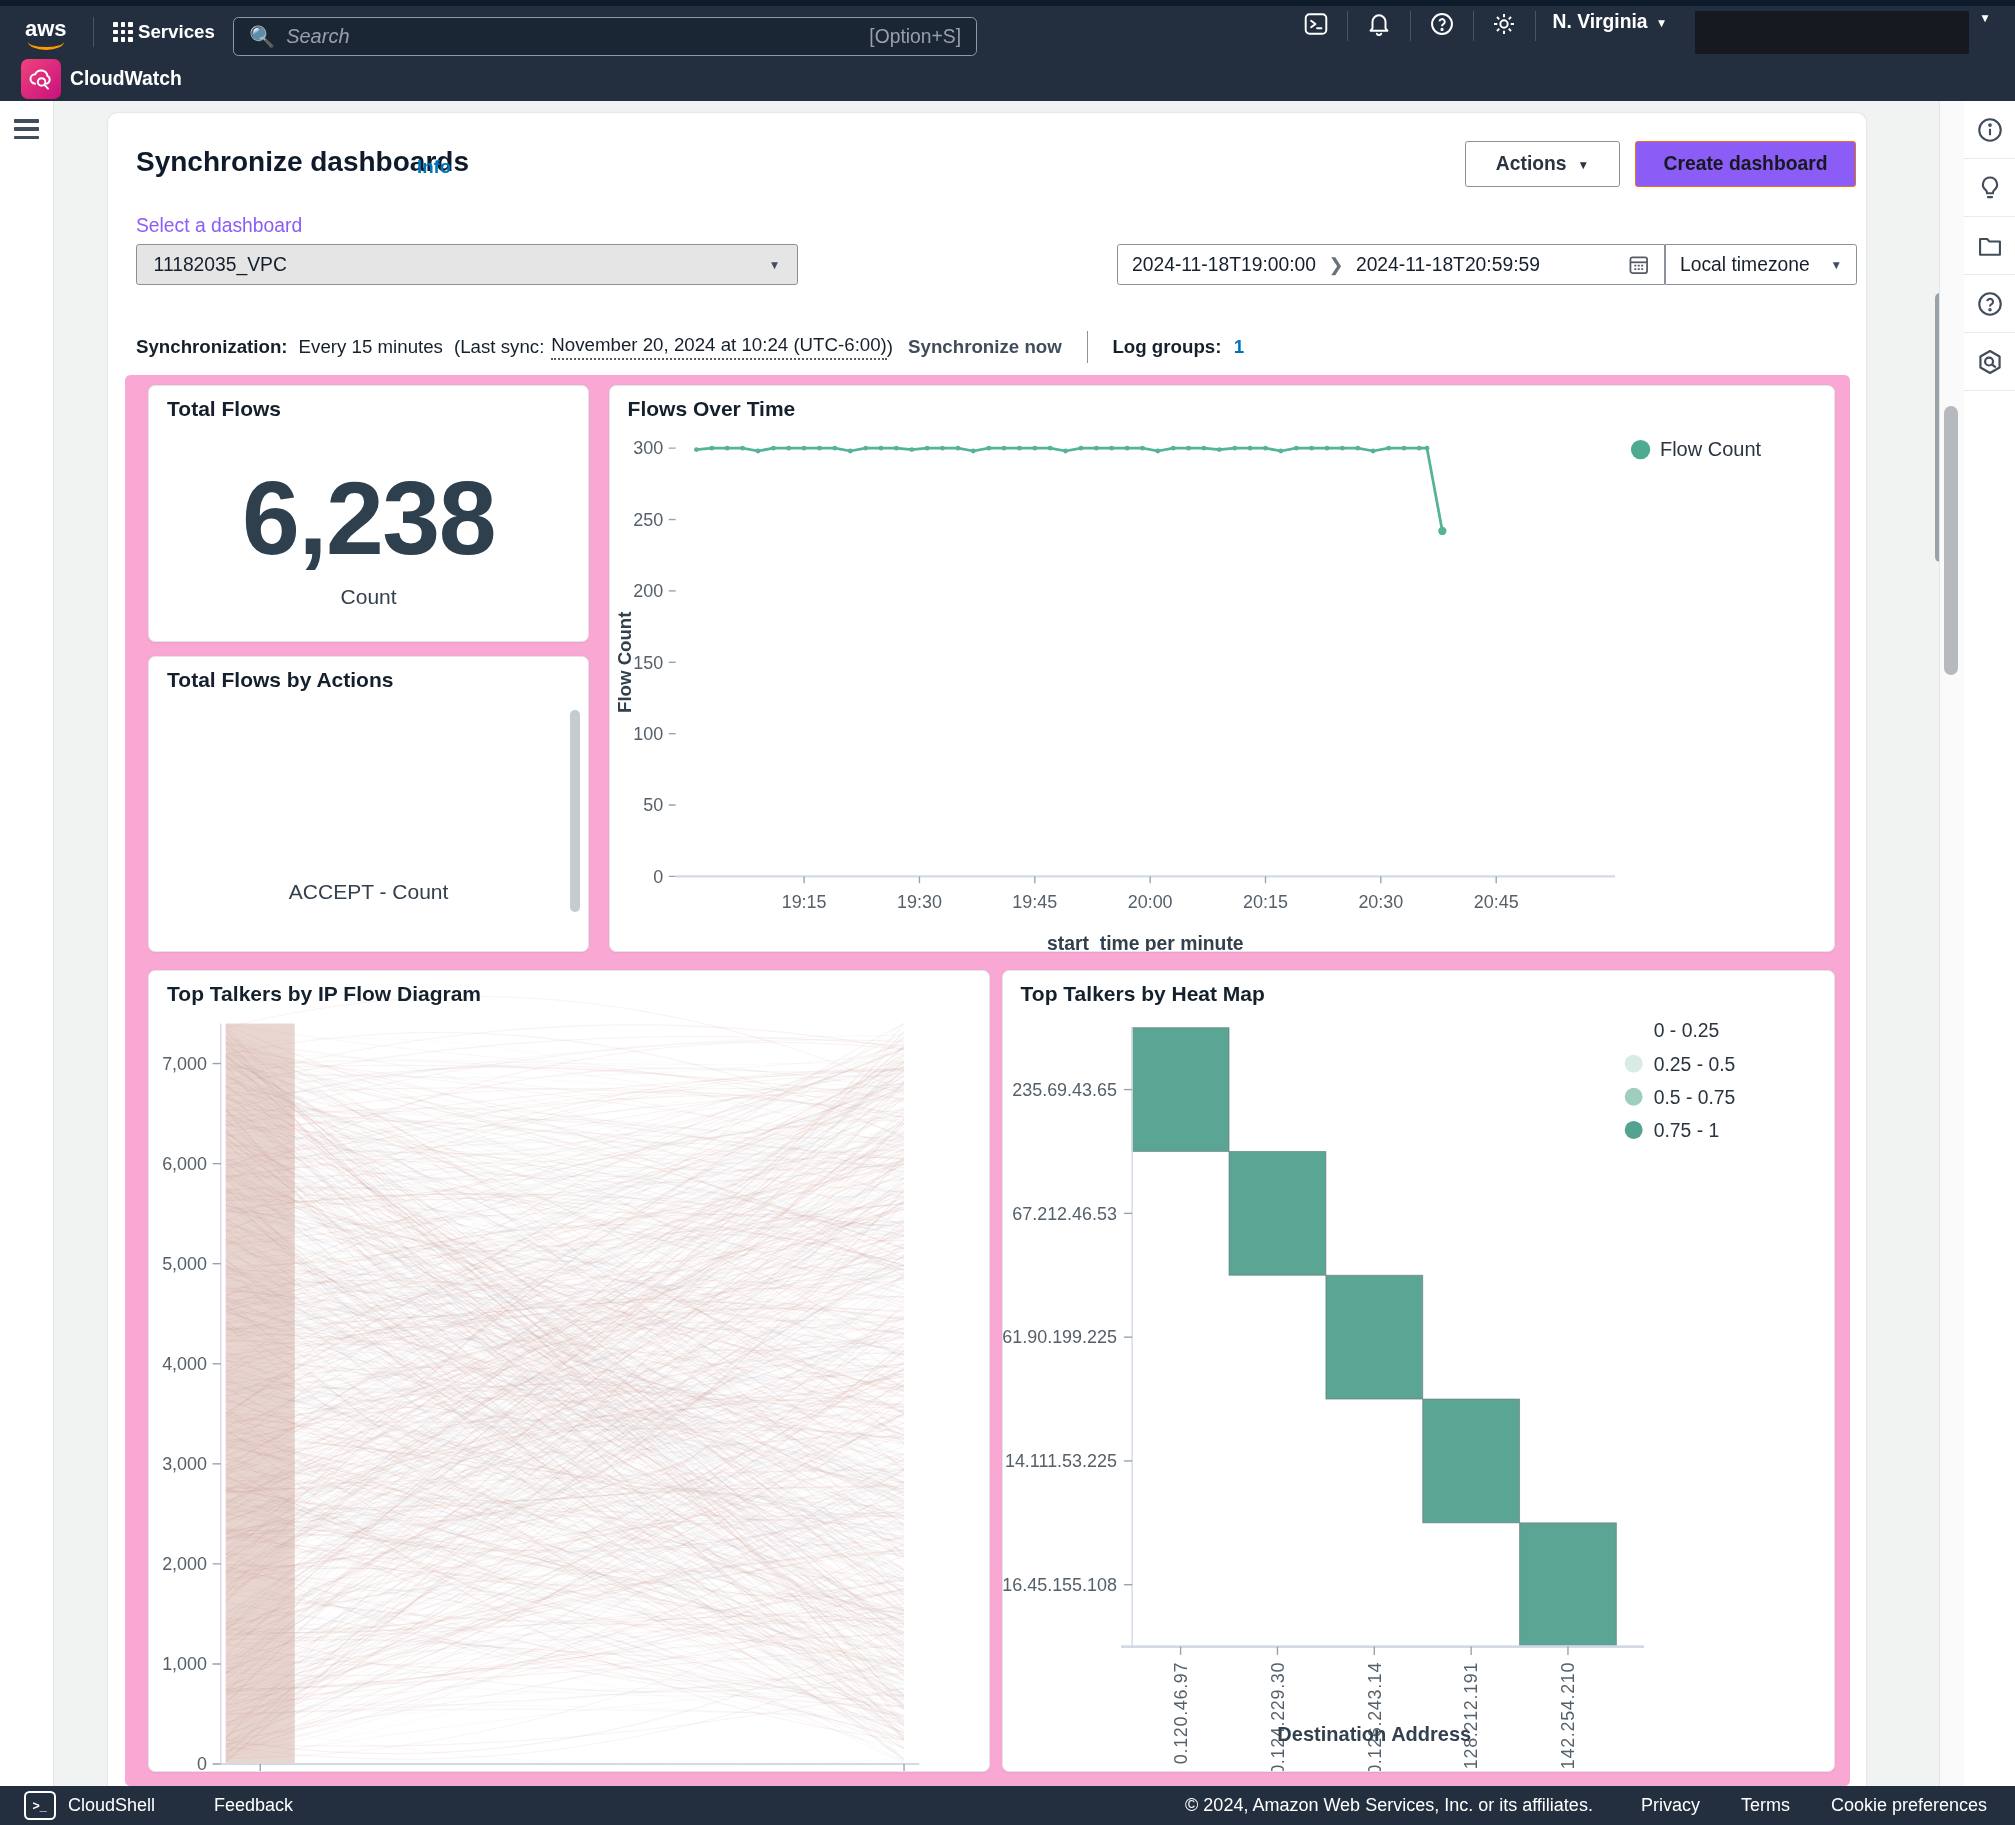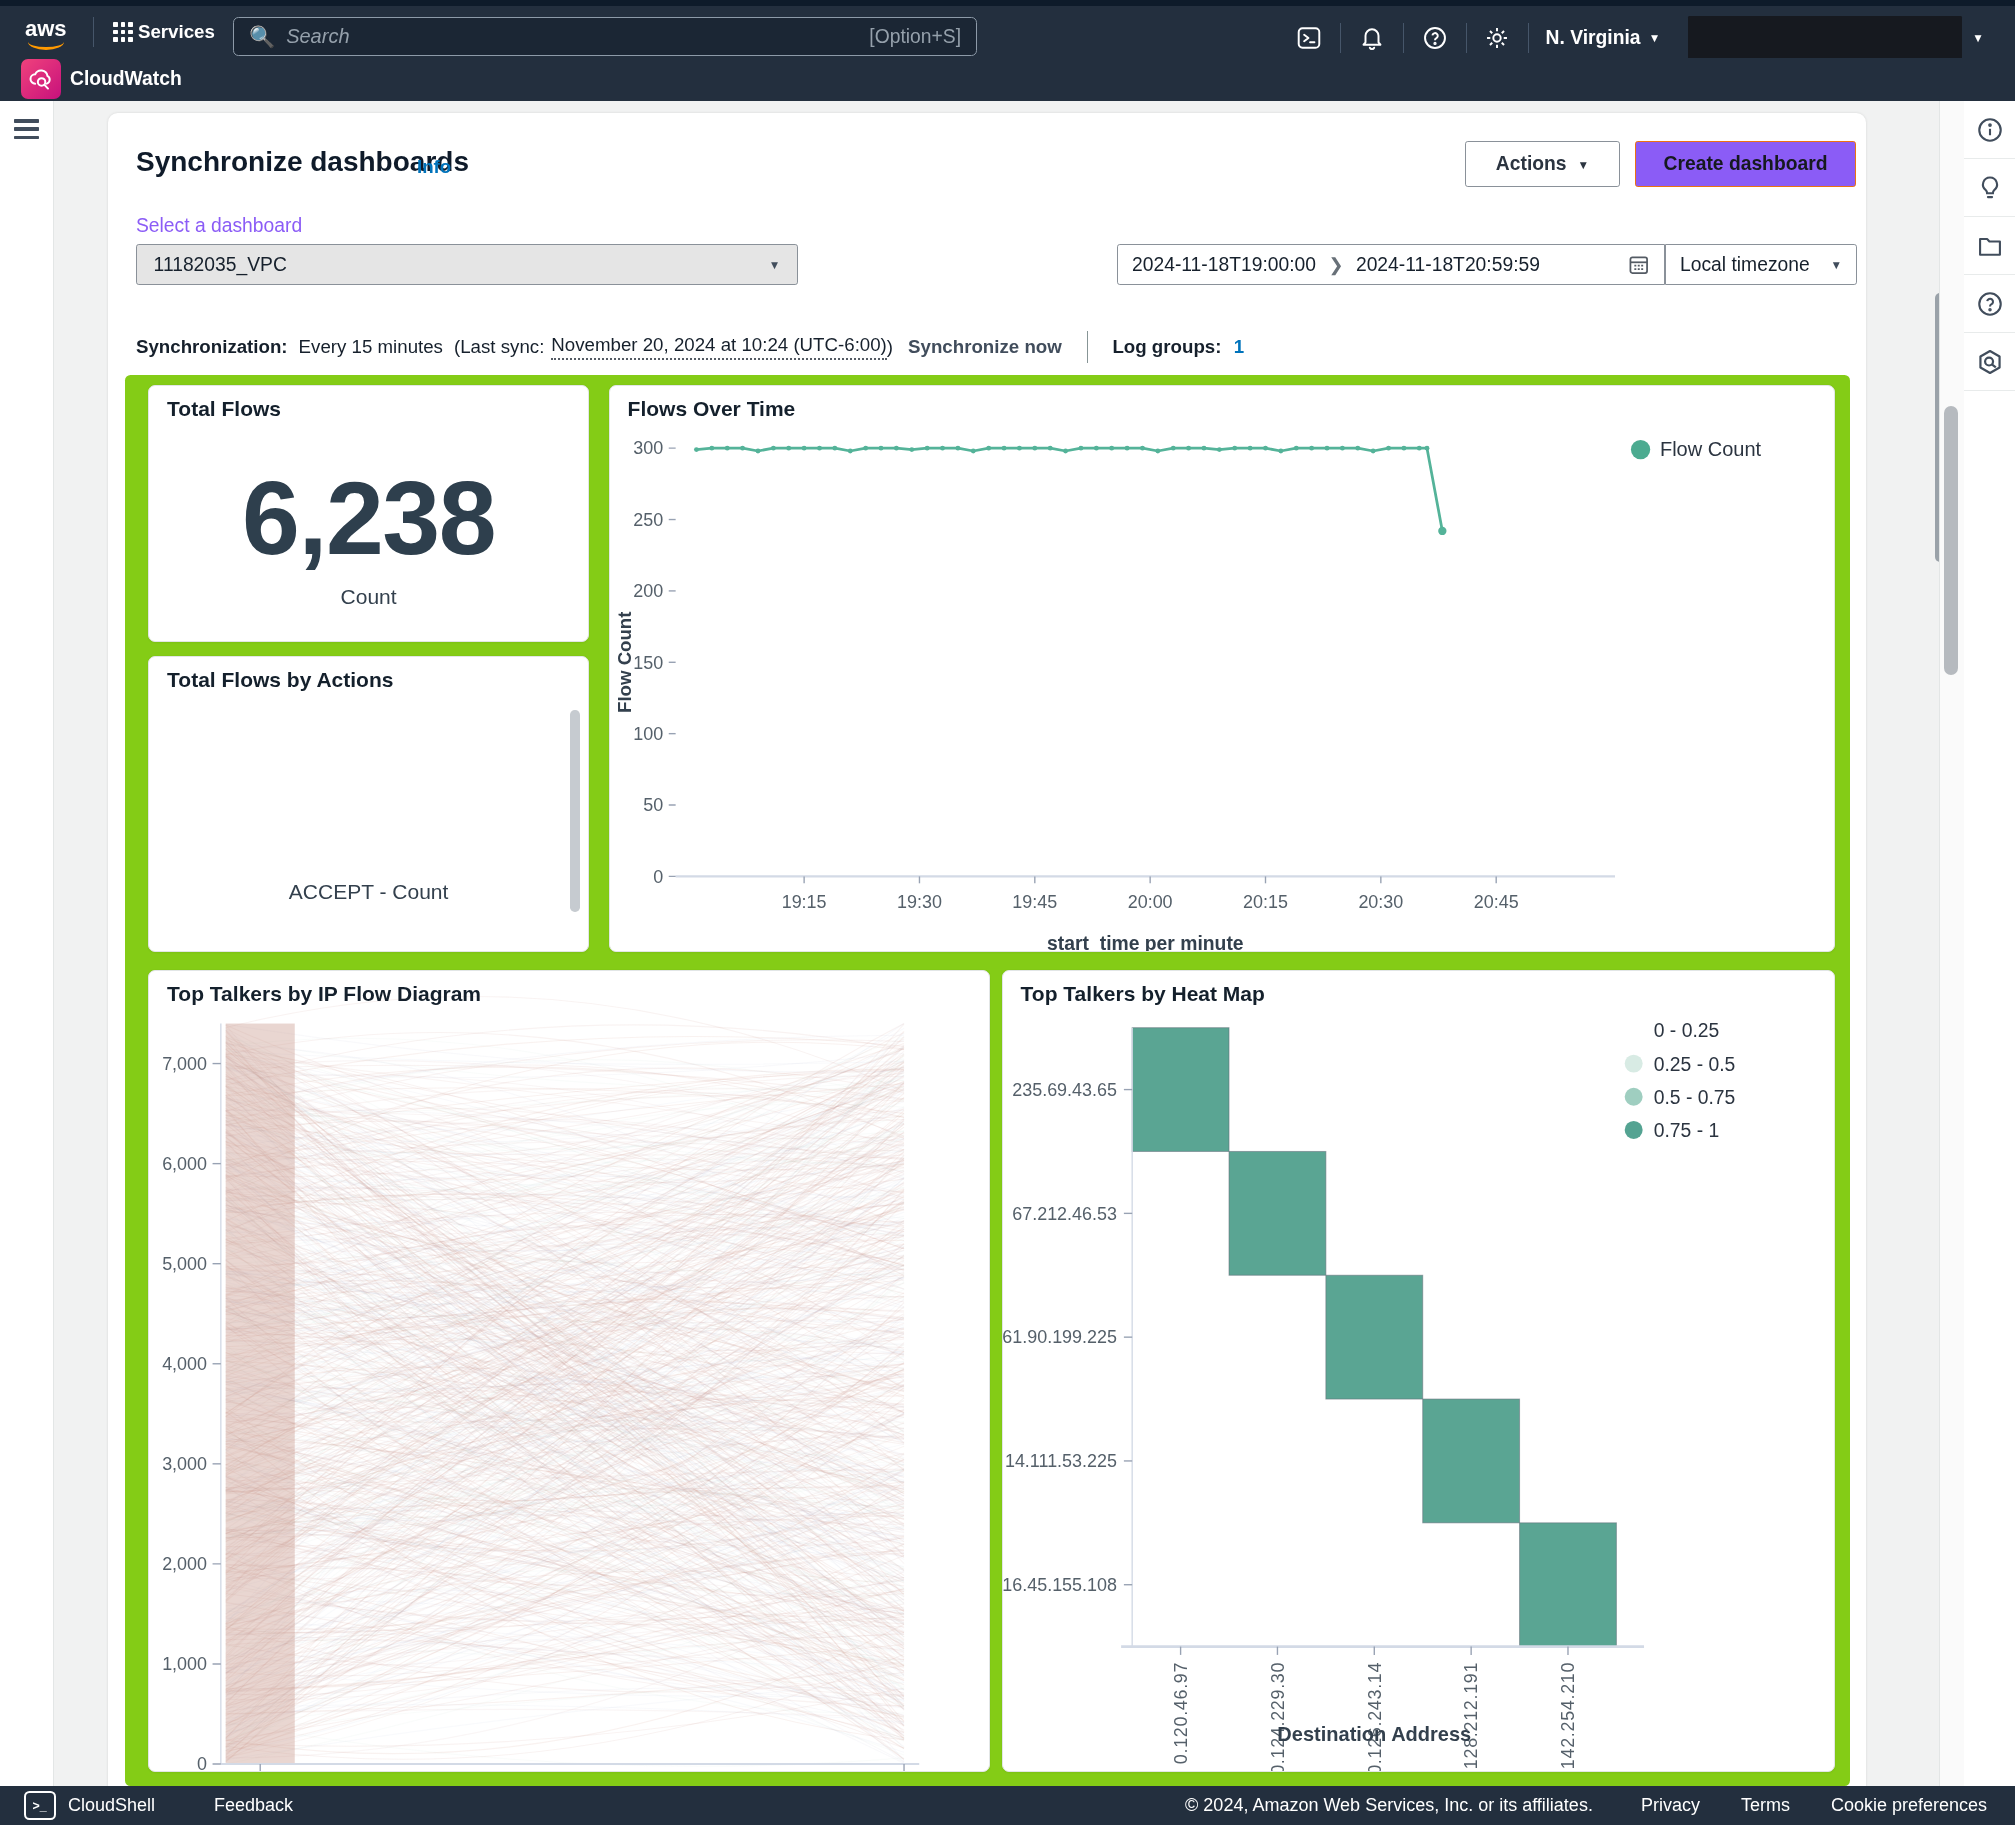--- a/index.html
+++ b/index.html
@@ -13,21 +13,21 @@
   .awslogo .smile{display:block;width:36px;height:8.3px;margin:0 auto;border:0;border-bottom:3.5px solid #ff9900;border-radius:0 0 18px 18px/0 0 8.3px 8.3px;}
   .hdr-div{width:0.7px;height:30px;background:#46566a;}
   .services{display:flex;align-items:center;gap:5px;padding:0 19.3px;height:100%;cursor:pointer;}
   .gridicon{display:grid;grid-template-columns:repeat(3,4.8px);grid-template-rows:repeat(3,4.8px);gap:2.8px;}
   .gridicon i{background:#fff;border-radius:0.7px;}
   .services span{color:#fff;font-size:18.7px;font-weight:bold;}
   .searchbox{position:absolute;left:233px;top:11.7px;width:744px;height:39px;background:#1b2634;border:1.4px solid #8d9aa8;border-radius:5.5px;display:flex;align-items:center;padding:0 15px;box-sizing:border-box;}
   .searchbox .mag{color:#d5dbdb;font-size:21px;margin-right:11px;}
   .searchbox .ph{color:#95a0ab;font-size:20px;font-style:italic;flex:1;}
   .searchbox .kbd{color:#95a0ab;font-size:19.3px;}
-  .hicons{position:absolute;right:12px;top:5.5px;height:53px;display:flex;align-items:center;}
+  .hicons{position:absolute;right:5px;top:5.5px;height:53px;display:flex;align-items:flex-start;}
   .hicon{color:#fff;padding:0 18px;display:flex;align-items:center;cursor:pointer;}
   .region{color:#fff;font-size:19.3px;font-weight:bold;padding:0 7px 0 16.6px;cursor:pointer;display:flex;align-items:center;gap:8.3px;}
   .caret{font-size:11.7px;color:#fff;}
   .acctbox{width:274px;height:43px;background:#16191f;border-radius:1.4px;margin:0 9.7px 0 21px;}
   .cwicon{position:absolute;left:21px;top:1.4px;width:40px;height:40px;border-radius:7px;background:linear-gradient(135deg,#f0427c,#c7117c);display:flex;align-items:center;justify-content:center;}
   .cwname{position:absolute;left:70px;top:9.7px;color:#fff;font-size:19.3px;font-weight:bold;}
   
   .leftrail{left:0;top:101px;width:53px;height:1685px;background:#fff;border-right:0.7px solid #e3e6e6;}
   .hamburger{position:absolute;left:14px;top:18px;width:25px;cursor:pointer;}
   .hamburger i{display:block;height:3.5px;background:#414d5c;margin-bottom:4.8px;border-radius:0.7px;}
@@ -49,21 +49,21 @@
   .daterange{position:absolute;left:1009px;top:131px;width:548px;height:41px;background:#fff;border:1.4px solid #8a9199;border-radius:2.8px 0 0 2.8px;display:flex;align-items:center;padding:0 14px;box-sizing:border-box;font-size:19.3px;gap:12.4px;cursor:pointer;}
   .daterange .sep{color:#687078;font-size:18px;}
   .tz{position:absolute;left:1557px;top:131px;width:192px;height:41px;background:#fff;border:1.4px solid #8a9199;border-left:0.7px solid #8a9199;border-radius:0 2.8px 2.8px 0;display:flex;align-items:center;justify-content:space-between;padding:0 14px;box-sizing:border-box;font-size:19.3px;cursor:pointer;}
   .syncrow{position:absolute;left:28px;top:218px;width:1700px;display:flex;align-items:center;font-size:18.7px;color:#16202c;}
   .syncrow b{font-weight:bold;}
   .dotted{border-bottom:2.1px dotted #545b64;padding-bottom:2.8px;}
   .syncnow{font-weight:bold;color:#414d5c;cursor:pointer;}
   .vdiv{width:0.7px;height:32px;background:#879596;margin:0 25px;}
   .loglink{color:#0073bb;font-weight:bold;cursor:pointer;}
   
-  .dasharea{position:absolute;left:16.6px;top:262px;width:1725px;height:1411px;background:#84cc16;border-radius:5.5px;}
+  .dasharea{position:absolute;left:16.6px;top:262px;width:1725px;height:1411px;background:#f9a8d4;border-radius:5.5px;}
   .panel{position:absolute;background:#fff;border:0.7px solid #e2e6e6;border-radius:7px;box-shadow:0 0.7px 2.1px rgba(0,0,0,.06);overflow:hidden;box-sizing:border-box;}
   .ptitle{position:absolute;left:18px;top:11px;font-size:21px;font-weight:bold;color:#14202c;}
   .p-total{left:23.5px;top:10.4px;width:441px;height:257px;}
   .p-line{left:484px;top:10.4px;width:1226px;height:567px;}
   .p-actions{left:23.5px;top:281px;width:441px;height:296px;}
   .p-flow{left:23.5px;top:595px;width:842px;height:802px;}
   .p-heat{left:877px;top:595px;width:833px;height:802px;}
   .statnum{position:absolute;width:100%;text-align:center;font-size:104px;font-weight:bold;color:#2e3f4d;letter-spacing:-1.4px;}
   .statlabel{position:absolute;width:100%;text-align:center;font-size:21px;color:#33404d;}
   .panelscroll{position:absolute;right:8.3px;width:9.7px;background:#c6cbd0;border-radius:4.8px;}

